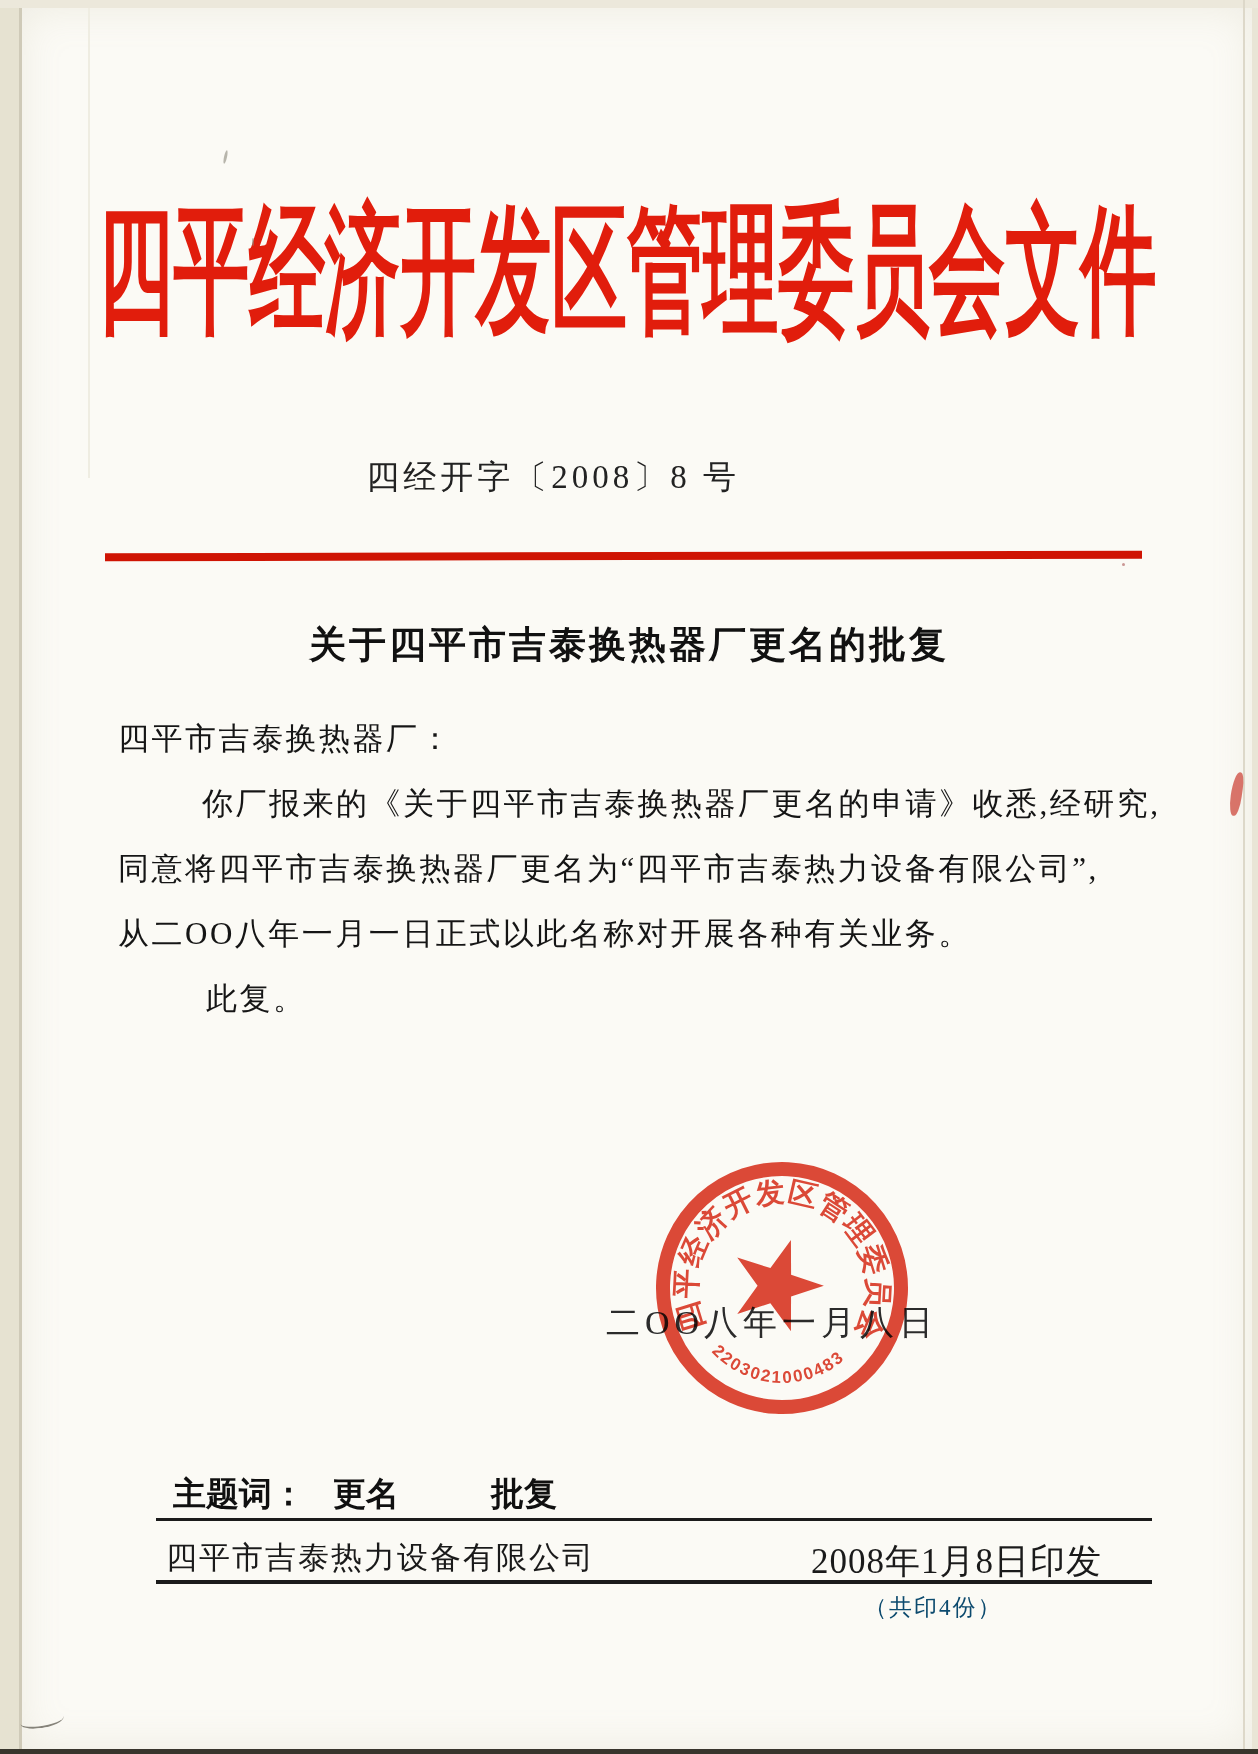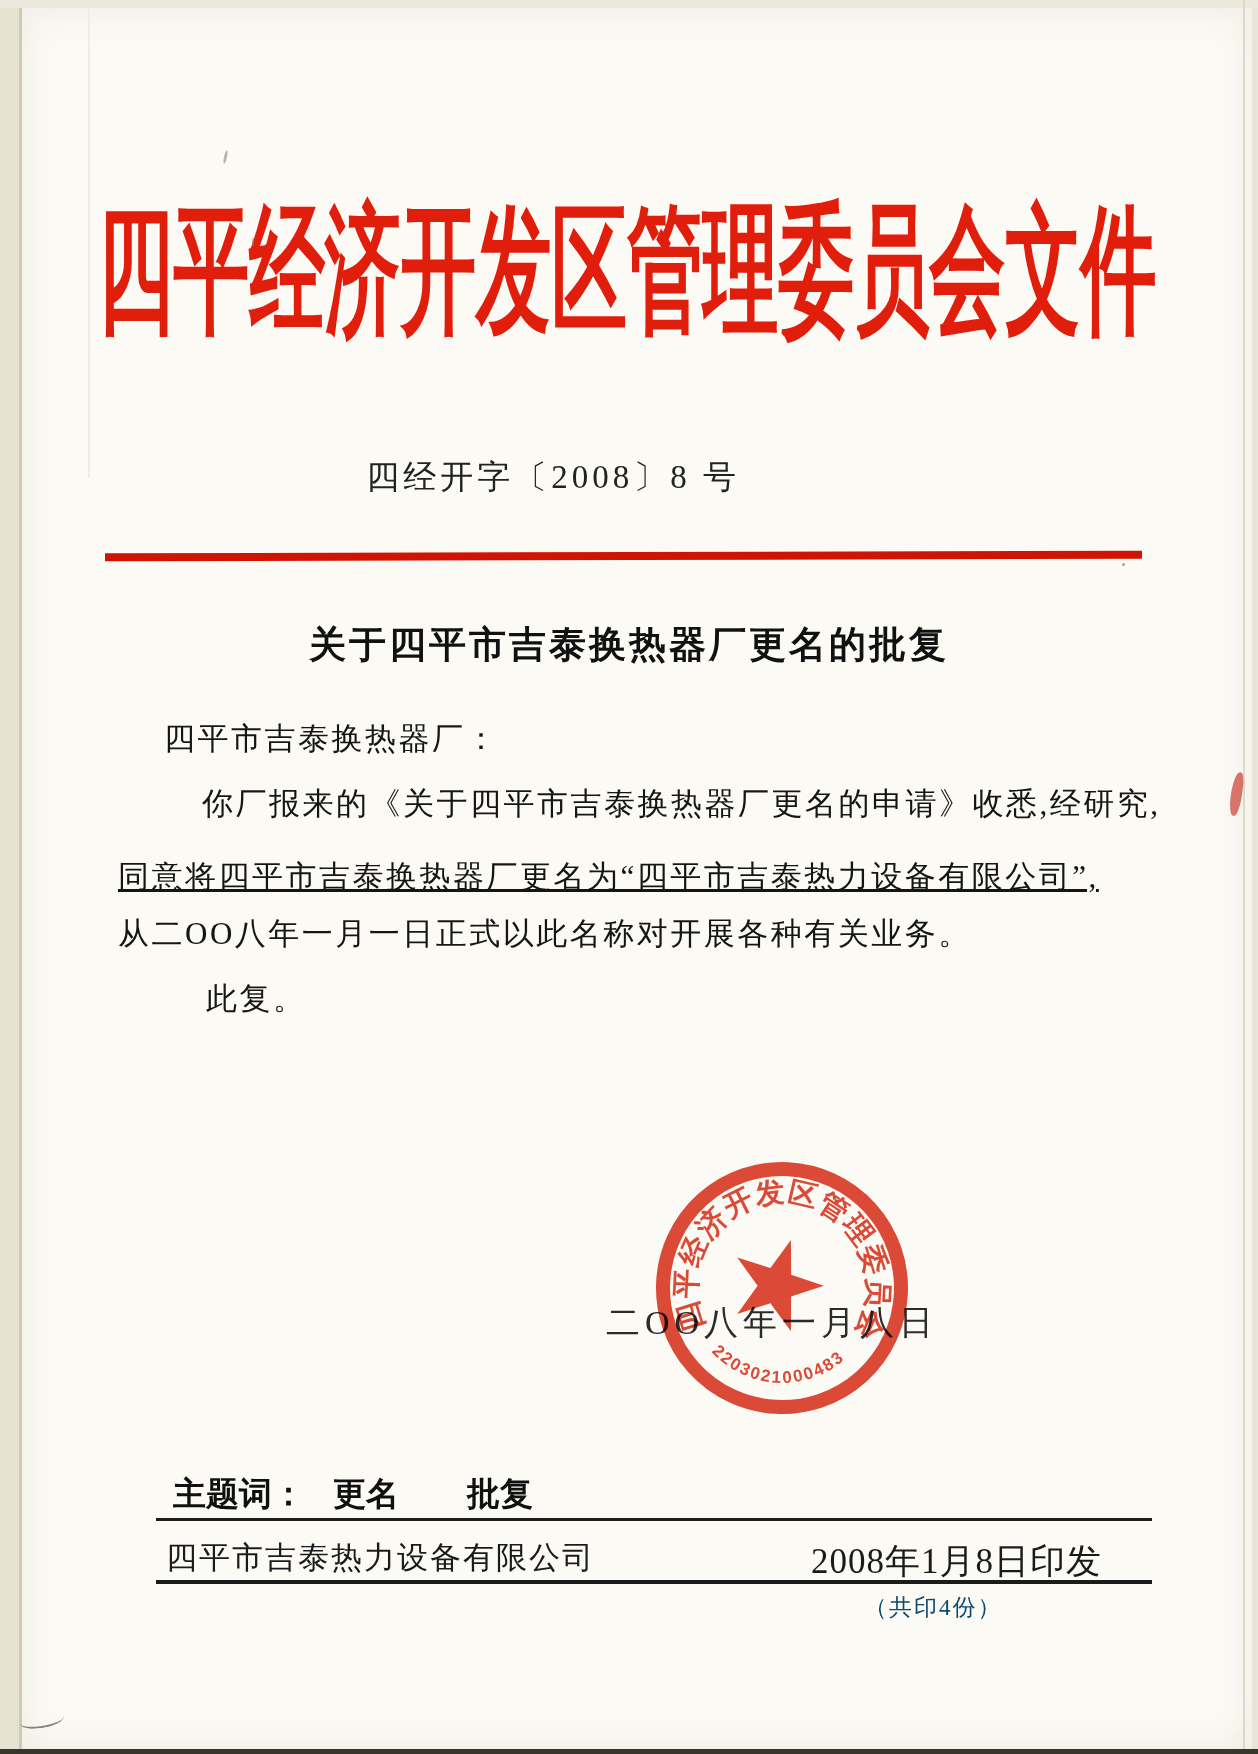--- a/index.html
+++ b/index.html
@@ -43,43 +43,43 @@
   }
   .doc-title{
     position:absolute;left:0;top:620px;width:1258px;
     text-align:center;
     font-family:Liberation Sans, sans-serif;
     font-weight:bold;font-size:37px;color:#111;letter-spacing:3px;
   }
   .body-block{position:absolute;left:118px;top:718px;width:1040px;
     font-size:31px;color:#151515;letter-spacing:2.5px;}
   .body-line{position:absolute;left:0;white-space:nowrap;}
-  .bl-0{top:0;margin-left:46px;}
+  .bl-0{top:0;}
   .bl-1{top:65px;padding-left:84px;}
-  .bl-2{top:138px;text-decoration:underline;}
+  .bl-2{top:130px;}
   .bl-3{top:195px;}
   .bl-4{top:260px;padding-left:88px;}
 
   .seal{
     position:absolute;left:652px;top:1158px;width:260px;height:260px;
     z-index:4;mix-blend-mode:multiply;opacity:.92;
     transform:rotate(3deg);
   }
   .date-line{
     position:absolute;left:606px;top:1300px;z-index:3;
     font-size:34px;color:#2b2b2b;letter-spacing:5px;white-space:nowrap;
   }
 
   .subject-row{
     position:absolute;left:173px;top:1472px;z-index:2;
     font-family:"Liberation Sans", sans-serif;
     font-weight:bold;font-size:33px;color:#101010;white-space:nowrap;
   }
   .subject-row .kw1{margin-left:28px;}
-  .subject-row .kw2{margin-left:68px;}
+  .subject-row .kw2{margin-left:92px;}
   .rule-1{position:absolute;left:156px;top:1518px;width:996px;height:3px;background:#1b1b1b;}
   .rule-2{position:absolute;left:156px;top:1580px;width:996px;height:4px;background:#1b1b1b;}
   .footer-issuer{
     position:absolute;left:166px;top:1537px;
     font-size:31px;color:#1a1a1a;letter-spacing:2px;white-space:nowrap;
   }
   .footer-date{
     position:absolute;left:811px;top:1538px;
     font-size:35px;color:#1a1a1a;letter-spacing:1px;white-space:nowrap;
   }

